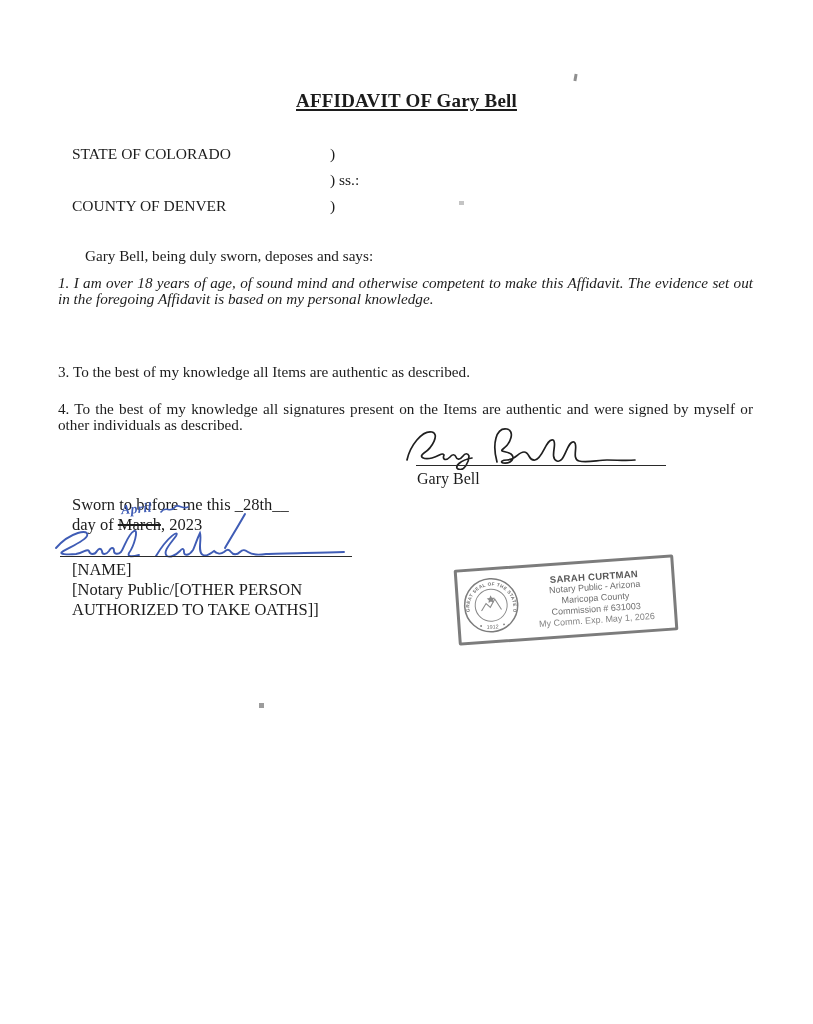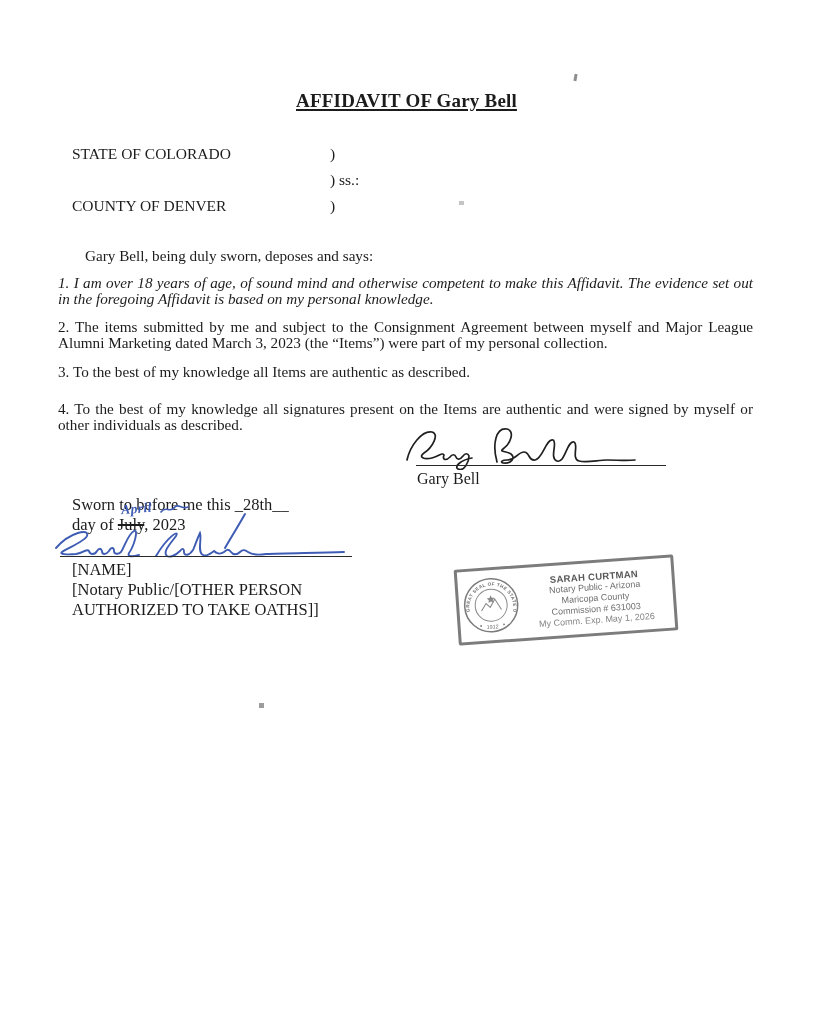--- a/index.html
+++ b/index.html
@@ -64,36 +64,35 @@
   <div class="abs ss-row" style="top:171px;">
     <span>) ss.:</span>
   </div>
   <div class="abs venue-row" style="top:197px;">
     <span>COUNTY OF DENVER</span>
     <span class="venue-paren">)</span>
   </div>
 
   <div class="abs intro">Gary Bell, being duly sworn, deposes and says:</div>
   <p class="abs para" style="top:275px;font-style:italic;">1. I am over 18 years of age, of sound mind and otherwise competent to make this Affidavit. The evidence set out in the foregoing Affidavit is based on my personal knowledge.</p>
-  <p class="abs para" style="top:319px;">2. The items submitted by me and subject to the Consignment Agreement between myself and Major League Alumni Marketing dated March 3, 2023 (the “Items”) were part of my personal collection.</p>
   <p class="abs para" style="top:364px;">3. To the best of my knowledge all Items are authentic as described.</p>
   <p class="abs para" style="top:389px;margin-top:12px;">4. To the best of my knowledge all signatures present on the Items are authentic and were signed by myself or other individuals as described.</p>
 
   <div class="abs" style="left:402px;top:422px;" role="img" aria-label="Gary Bell">
     <svg width="265" height="48" viewBox="0 0 265 48" fill="none" stroke="#1f1f1f" stroke-width="1.7" stroke-linecap="round">
       <path d="M5,38 C8,24 20,8 30,10 C38,12 30,26 22,31 C16,35 22,38 30,36 C38,34 40,30 42,33 C40,38 44,39 48,35 C50,32 53,32 54,35 C55,38 58,38 61,34 C63,31 66,31 67,34 C67,40 62,50 56,47 C52,45 58,38 70,36"></path>
       <path d="M95,40 C90,22 94,5 105,7 C113,9 109,21 101,27 C97,30 104,29 109,32 C114,36 109,42 101,41 C98,40 100,38 105,38 C114,38 116,30 122,30 C128,30 126,39 133,38 C141,37 144,16 151,18 C156,20 147,36 155,39 C163,42 165,18 172,20 C177,22 169,37 177,39 C185,41 196,38 205,38 C215,38 225,39 233,38"></path>
     </svg>
   </div>
   <div class="abs sig-line" style="left:416px;top:465px;width:250px;"></div>
   <div class="abs typed-name">Gary Bell</div>
 
   <div class="abs jurat" style="left:72px;top:495px;">Sworn to before me this _28th__</div>
   <div class="abs jurat" style="left:72px;top:515px;">
-    <span>day of </span><span class="strike">July</span><span>, 2023</span>
+    <span>day of </span><span class="strike">March</span><span>, 2023</span>
   </div>
 
   <div class="abs hand-month">April</div>
   <div class="abs" style="left:160px;top:503px;">
     <svg width="30" height="14" viewBox="0 0 30 14" fill="none" stroke="#3f5cb5" stroke-width="1.6" stroke-linecap="round">
       <path d="M1,9 C6,2 10,11 15,4 C18,0 23,7 28,4"></path>
     </svg>
   </div>
 
   <div class="abs" style="left:222px;top:511px;">

